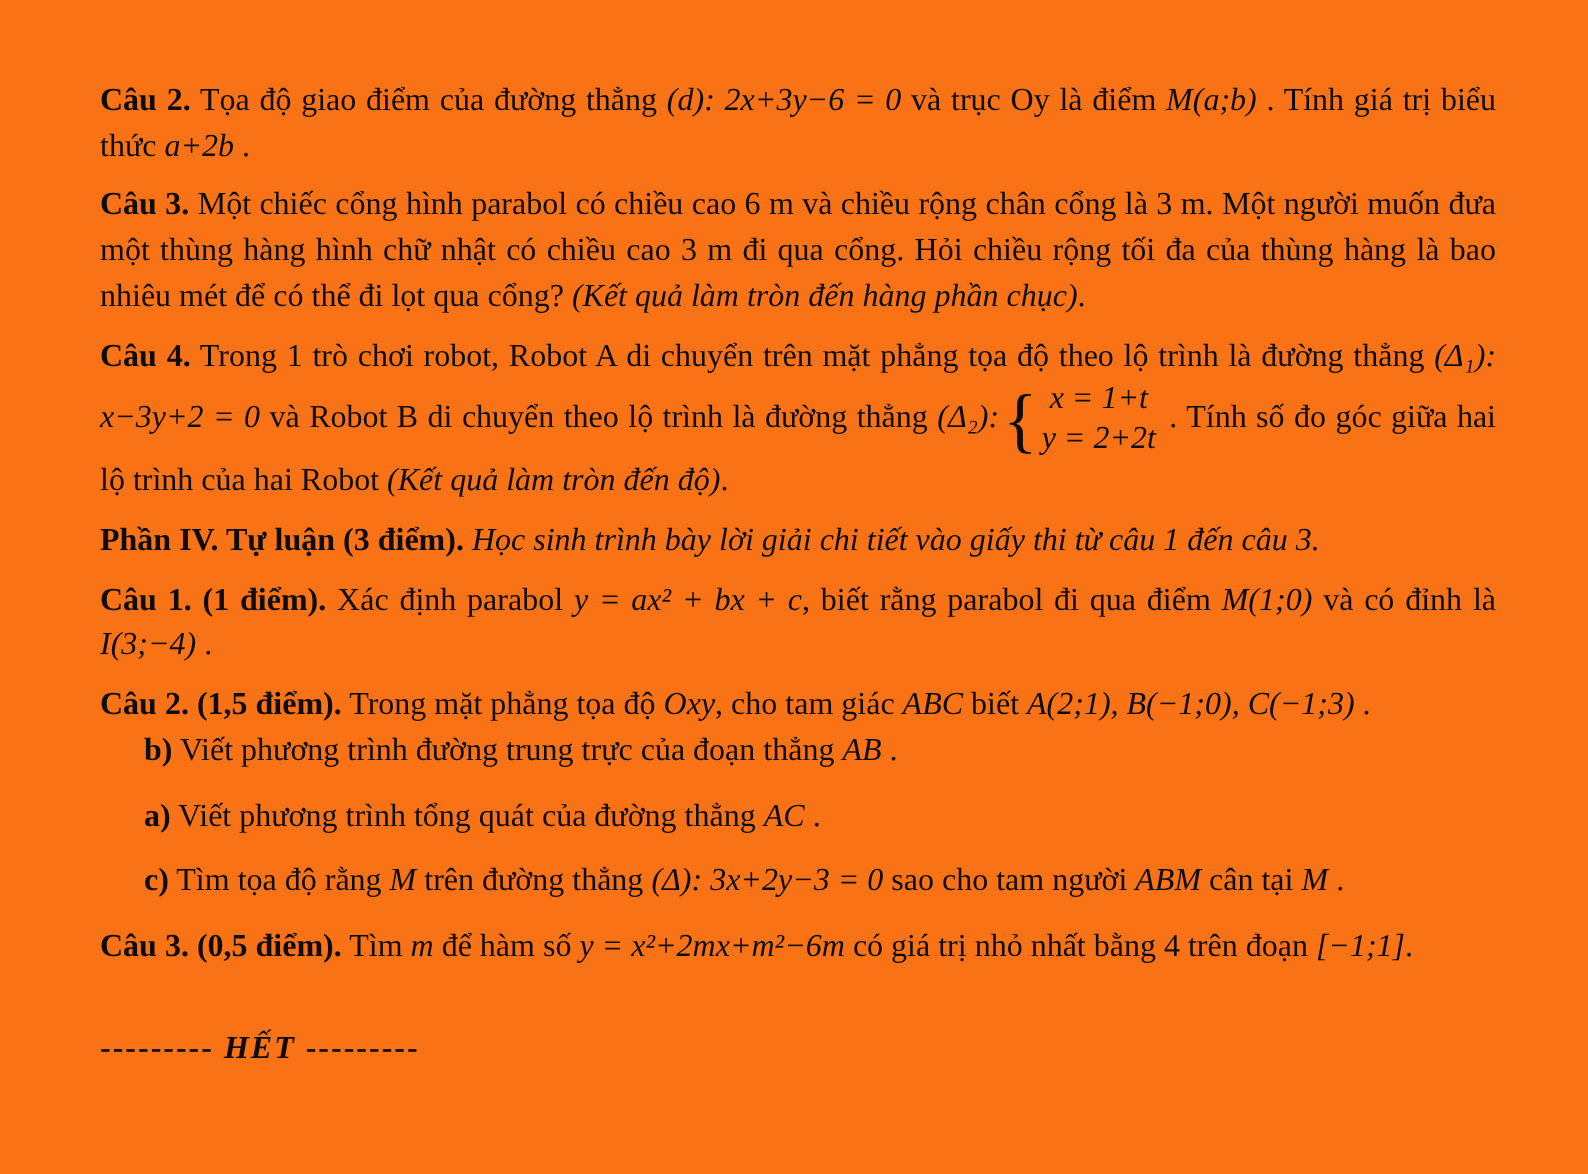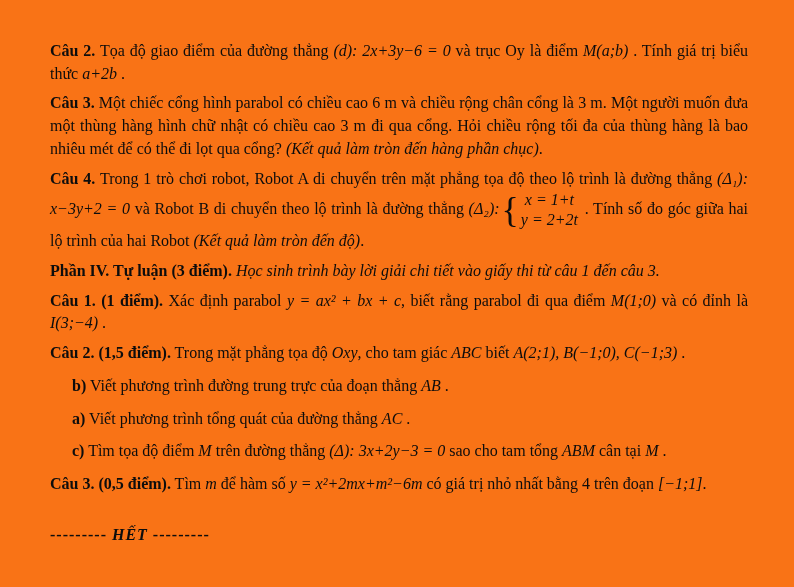--- a/index.html
+++ b/index.html
@@ -13,21 +13,21 @@
     width: 794px; height: 587px;
     background: #f97316;
     padding: 40px 46px 0 50px;
     font-family: "Liberation Serif", "DejaVu Serif", serif;
     font-size: 16px;
     line-height: 1.42;
     color: #0d0d0d;
   }
   p.para { margin: 0 0 7px 0; text-align: justify; }
   p.para.part { margin: 2px 0 7px 0; }
-  p.para.spaced { margin-bottom: 10px; }
+  p.para.spaced { margin-bottom: 0; }
   p.para.indent { padding-left: 22px; margin-bottom: 10px; }
   p.para.footer { margin-top: 28px; letter-spacing: 1px; }
   .normal { font-style: normal; font-weight: normal; }
   .bold { font-weight: bold; }
   .italic { font-style: italic; }
   .bolditalic { font-weight: bold; font-style: italic; }
   .math { font-style: italic; }
   .system {
     display: inline-flex;
     align-items: center;
@@ -55,16 +55,16 @@
         <span class="sys-lines">
           <span class="sys-line math">x = 1+t</span>
           <span class="sys-line math">y = 2+2t</span>
         </span>
       </span><span class="normal"> . Tính số đo góc giữa hai lộ trình của hai Robot </span><span class="italic">(Kết quả làm tròn đến độ)</span><span class="normal">.</span></p>
     <p class="para part"><span class="bold">Phần IV. Tự luận (3 điểm).</span><span class="italic"> Học sinh trình bày lời giải chi tiết vào giấy thi từ câu 1 đến câu 3.</span></p>
     <p class="para"><span class="bold">Câu 1. (1 điểm).</span><span class="normal"> Xác định parabol </span><span class="math">y = ax² + bx + c</span><span class="normal">, biết rằng parabol đi qua điểm </span><span class="math">M(1;0)</span><span class="normal"> và có đỉnh là </span><span class="math">I(3;−4)</span><span class="normal"> .</span></p>
     <p class="para spaced"><span class="bold">Câu 2. (1,5 điểm).</span><span class="normal"> Trong mặt phẳng tọa độ </span><span class="math">Oxy</span><span class="normal">, cho tam giác </span><span class="math">ABC</span><span class="normal"> biết </span><span class="math">A(2;1), B(−1;0), C(−1;3)</span><span class="normal"> .</span></p>
     <p class="para indent"><span class="bold">b)</span><span class="normal"> Viết phương trình đường trung trực của đoạn thẳng </span><span class="math">AB</span><span class="normal"> .</span></p>
     <p class="para indent"><span class="bold">a)</span><span class="normal"> Viết phương trình tổng quát của đường thẳng </span><span class="math">AC</span><span class="normal"> .</span></p>
-    <p class="para indent"><span class="bold">c)</span><span class="normal"> Tìm tọa độ điểm </span><span class="math">M</span><span class="normal"> trên đường thẳng </span><span class="math">(Δ): 3x+2y−3 = 0</span><span class="normal"> sao cho tam tổng </span><span class="math">ABM</span><span class="normal"> cân tại </span><span class="math">M</span><span class="normal"> .</span></p>
+    <p class="para indent"><span class="bold">c)</span><span class="normal"> Tìm tọa độ rằng </span><span class="math">M</span><span class="normal"> trên đường thẳng </span><span class="math">(Δ): 3x+2y−3 = 0</span><span class="normal"> sao cho tam người </span><span class="math">ABM</span><span class="normal"> cân tại </span><span class="math">M</span><span class="normal"> .</span></p>
     <p class="para"><span class="bold">Câu 3. (0,5 điểm).</span><span class="normal"> Tìm </span><span class="math">m</span><span class="normal"> để hàm số </span><span class="math">y = x²+2mx+m²−6m</span><span class="normal"> có giá trị nhỏ nhất bằng 4 trên đoạn </span><span class="math">[−1;1]</span><span class="normal">.</span></p>
     <p class="para footer"><span class="bold">--------- </span><span class="bolditalic">HẾT</span><span class="bold"> ---------</span></p>
   </div>
 
 </body></html>

